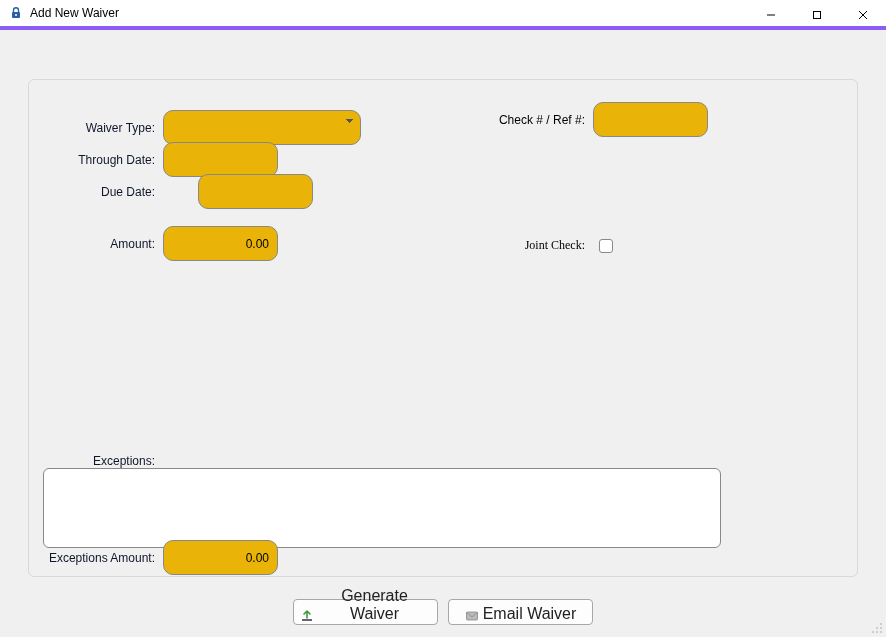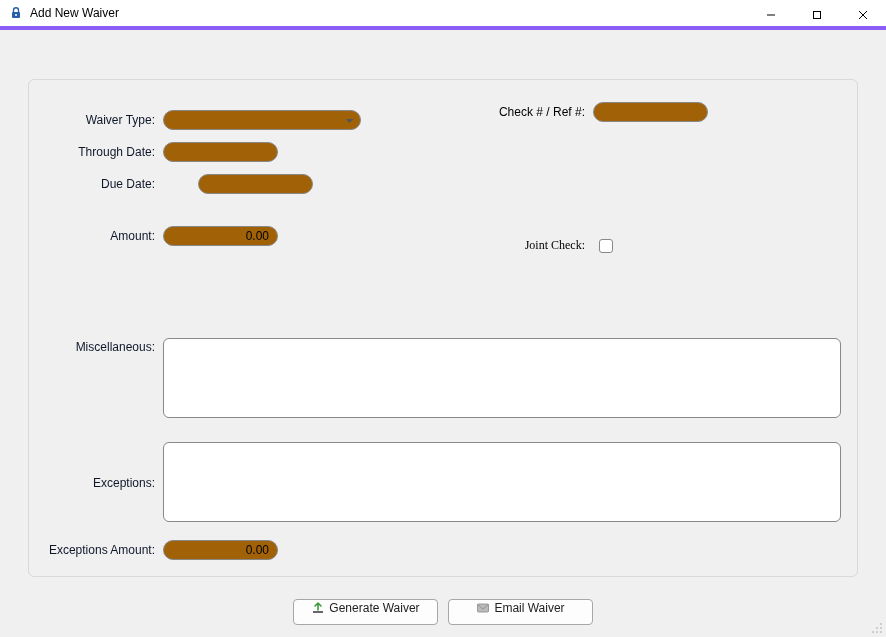--- a/index.html
+++ b/index.html
@@ -75,24 +75,24 @@
     color: #0f172a;
   }
   .lbl-r {
     width: 150px;
     text-align: right;
     padding-right: 8px;
     color: #000;
   }
 
   .pill-input, .pill-select {
-    height: 20px;
+    height: 35px;
     border: 1px solid #888;
     border-radius: 10px;
-    background: #a16207;
+    background: #eab308;
     padding: 0 8px;
     font-family: inherit;
     font-size: 12px;
     outline: none;
   }
   .pill-select {
     appearance: none;
     -webkit-appearance: none;
     padding-right: 22px;
     background-image: linear-gradient(45deg, transparent 50%, #555 50%), linear-gradient(135deg, #555 50%, transparent 50%);
@@ -135,25 +135,25 @@
     justify-content: center;
     gap: 10px;
   }
   .btn {
     width: 145px;
     height: 26px;
     border: 1px solid #a7a7a7;
     border-radius: 4px;
     background: #fdfdfd;
     display: flex;
-    align-items: flex-start;
+    align-items: flex-end;
     justify-content: center;
     gap: 4px;
     font-family: inherit;
-    font-size: 12px;
+    font-size: 16px;
     color: #222;
     cursor: pointer;
   }
   .btn .ico { display: inline-flex; }
 
   
   .grip {
     position: absolute;
     right: 2px; bottom: 2px;
     width: 14px; height: 14px;
@@ -216,26 +216,22 @@
     <div class="row" style="left:414px; top:14px;margin-top:8px;">
       <span class="lbl-r">Check # / Ref #:</span>
       <input class="pill-input w-right" value="" style="">
     </div>
     <div class="row" style="left:414px; top:158px;font-family:Liberation Serif, serif;">
       <span class="lbl-r">Joint Check:</span>
       <span style="width:6px"></span>
       <span class="chk"></span>
     </div>
 
-    <div class="row" style="left:14px; top:258px; align-items:flex-start;">
-      <span class="lbl" style="padding-top:2px;">Miscellaneous:</span>
-      <textarea class="ta ta-miscexc" style=""></textarea>
-    </div>
-
-    <div class="row" style="left:14px; top:362px; align-items:center;">
+
+    <div class="row" style="left:14px; top:372px; align-items:flex-start;flex-direction:column;">
       <span class="lbl" style="padding-top:2px;">Exceptions:</span>
       <textarea class="ta ta-miscexc" style=""></textarea>
     </div>
 
     <div class="row" style="left:14px; top:460px;">
       <span class="lbl">Exceptions Amount:</span>
       <input class="pill-input w-small text-right" value="0.00" style="">
     </div>
 
   </div>

